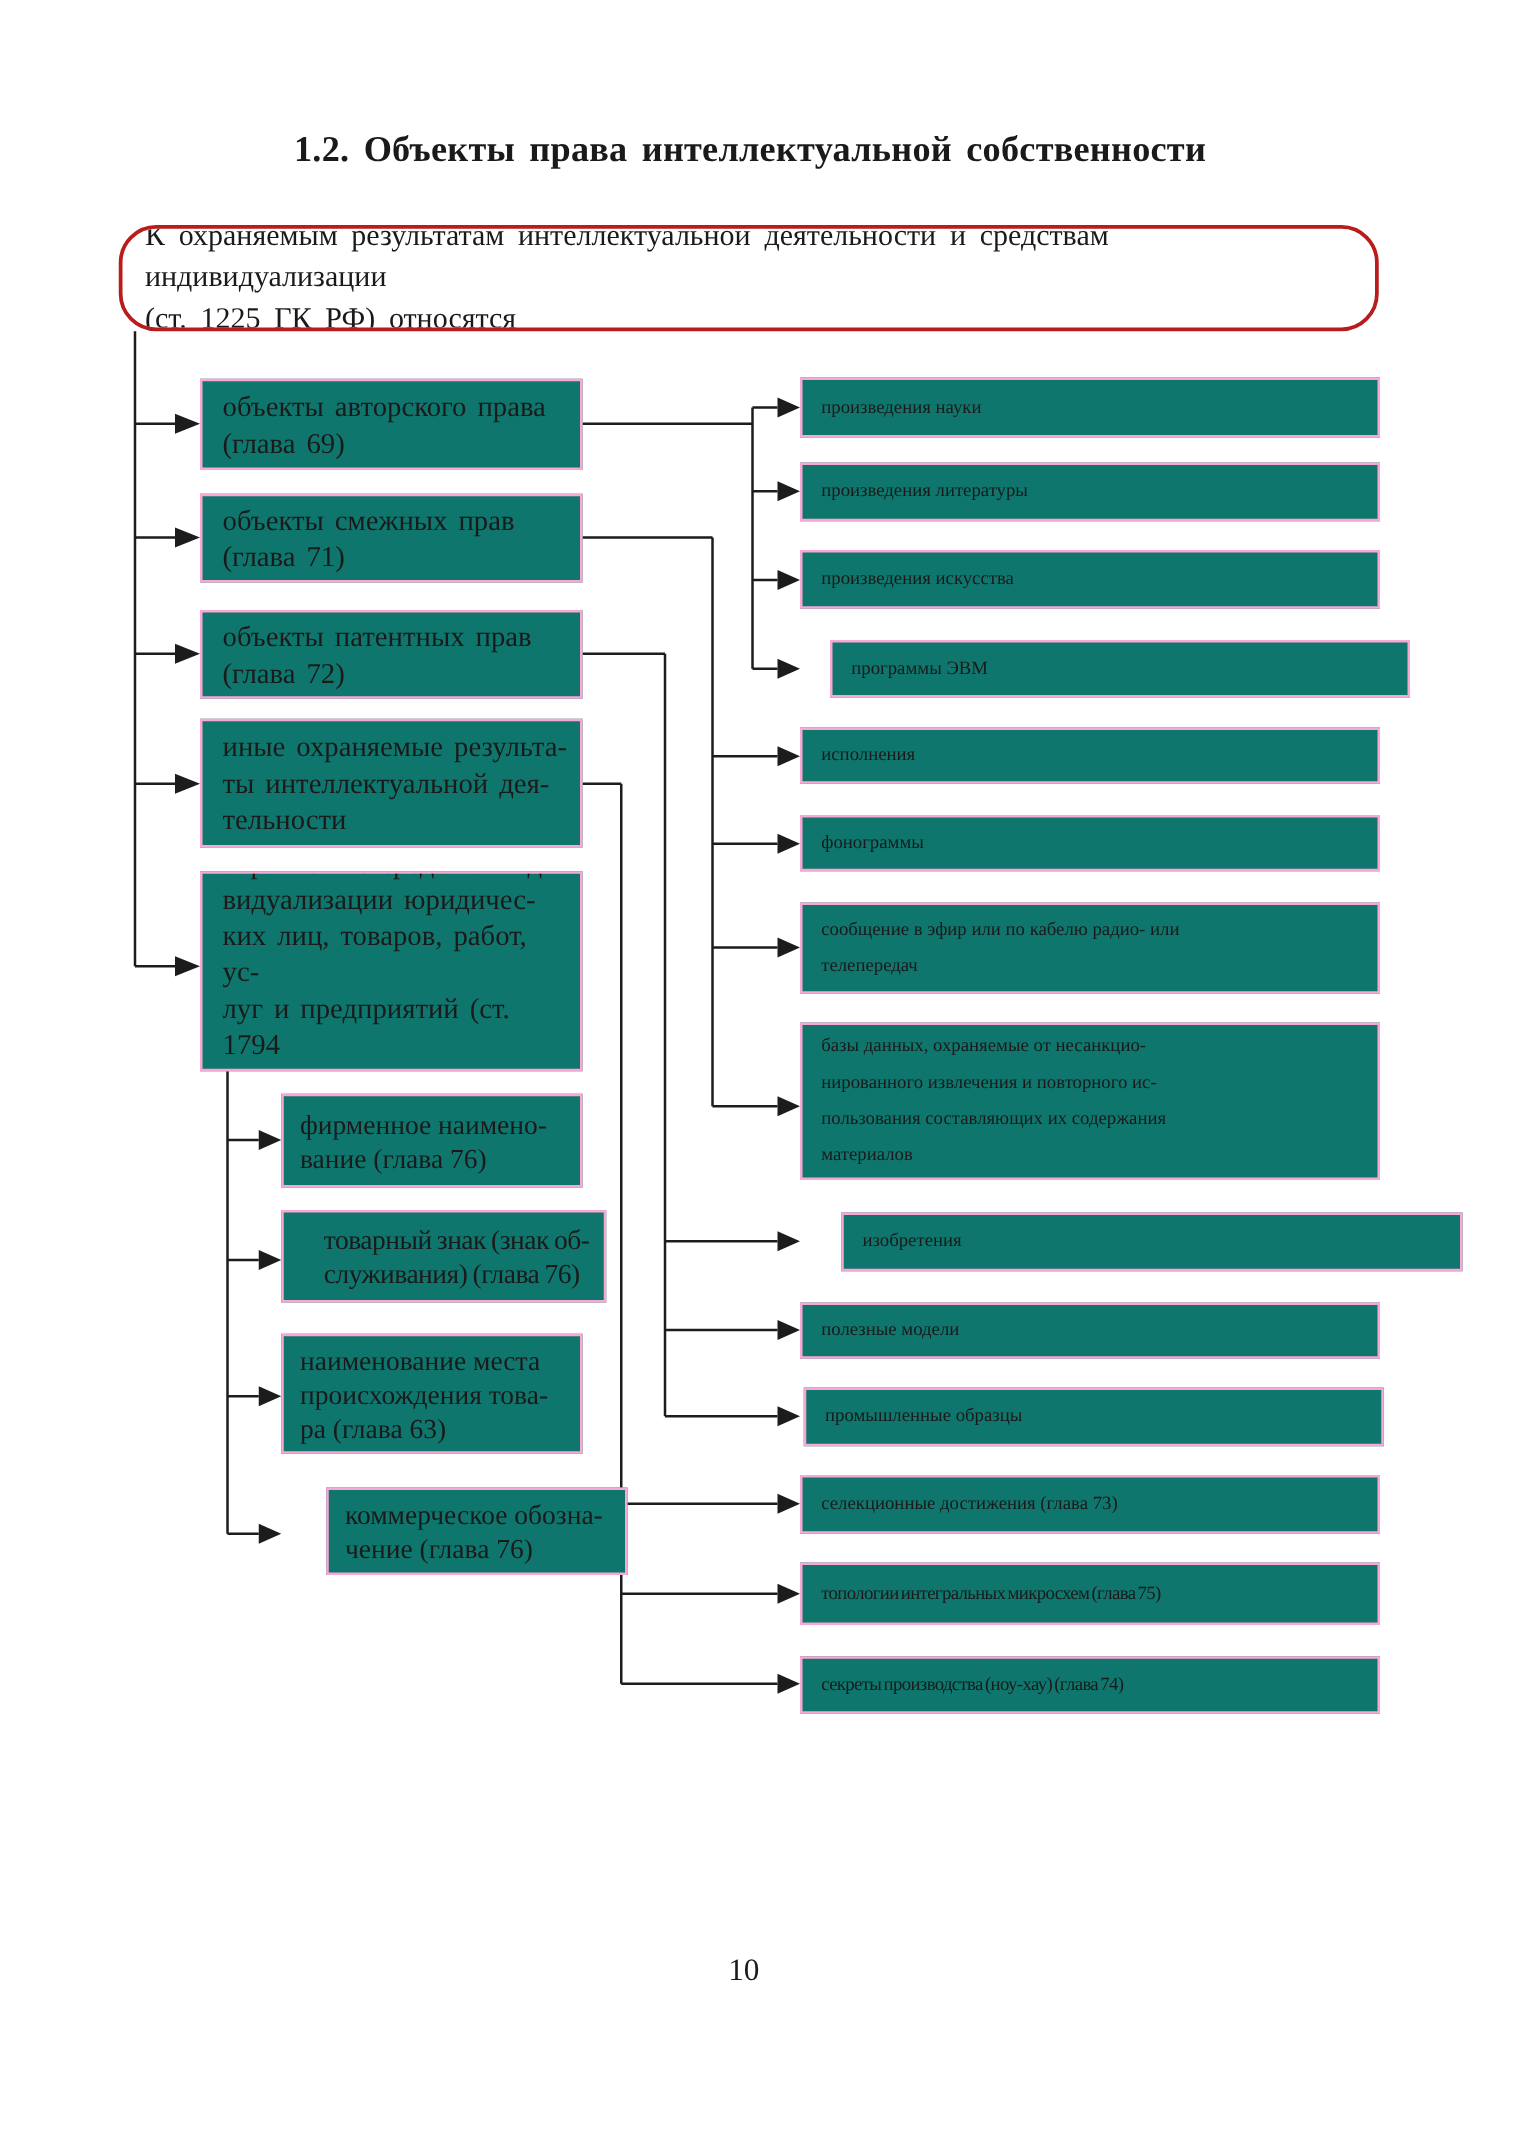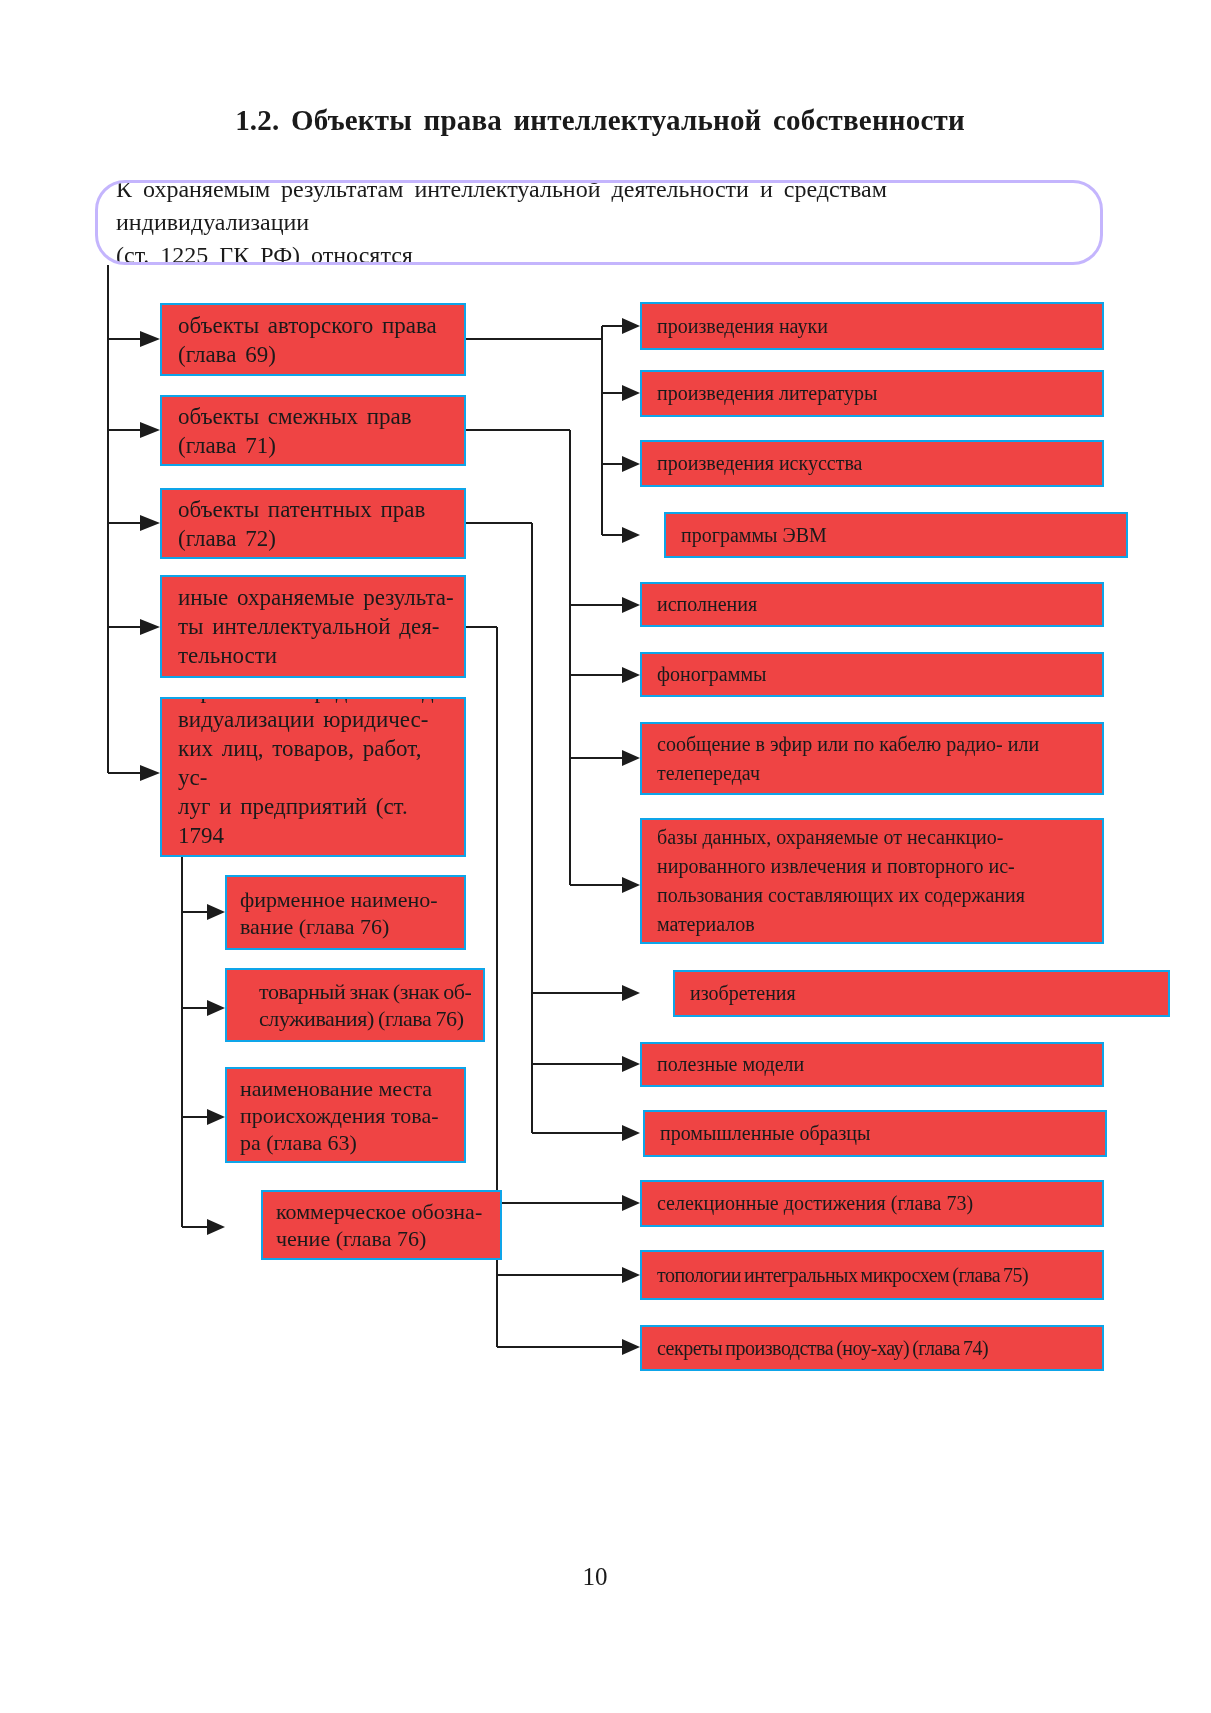--- a/index.html
+++ b/index.html
@@ -13,50 +13,50 @@
   }
   .title{
     position:absolute;left:50px;top:104px;width:1100px;
     text-align:center;
     font-size:29px;font-weight:bold;
     letter-spacing:0.2px;
     word-spacing:4px;
   }
   .rootbox{
     position:absolute;left:95px;top:180px;width:1008px;height:85px;
-    border:3px solid #c4b5fd;border-radius:30px;
+    border:3px solid #b91c1c;border-radius:30px;
     box-sizing:border-box;
     display:flex;align-items:center;
     padding:4px 18px;
     font-size:24px;line-height:33px;
     white-space:pre-line;
     word-spacing:5px;
     overflow:hidden;
   }
   .box{
     position:absolute;
-    border:2px solid #0ea5e9;
+    border:2px solid #f9a8d4;
     box-sizing:border-box;
-    background:#ef4444;
+    background:#0f766e;
     display:flex;align-items:center;
     white-space:pre-line;
     overflow:hidden;
   }
   .lbox{
     font-size:23px;line-height:29px;
     padding:2px 6px 2px 16px;
     word-spacing:3px;
   }
   .sbox{
     font-size:22px;line-height:27px;
     padding:2px 4px 2px 13px;
     word-spacing:0px;
   }
   .rbox{
-    font-size:20px;line-height:29px;
+    font-size:15px;line-height:29px;
     padding:2px 6px 2px 15px;
   }
   .tight{
     letter-spacing:-0.5px;
     word-spacing:-1.5px;
   }
   .squeeze{
     letter-spacing:-0.4px;
     word-spacing:-1px;
   }

